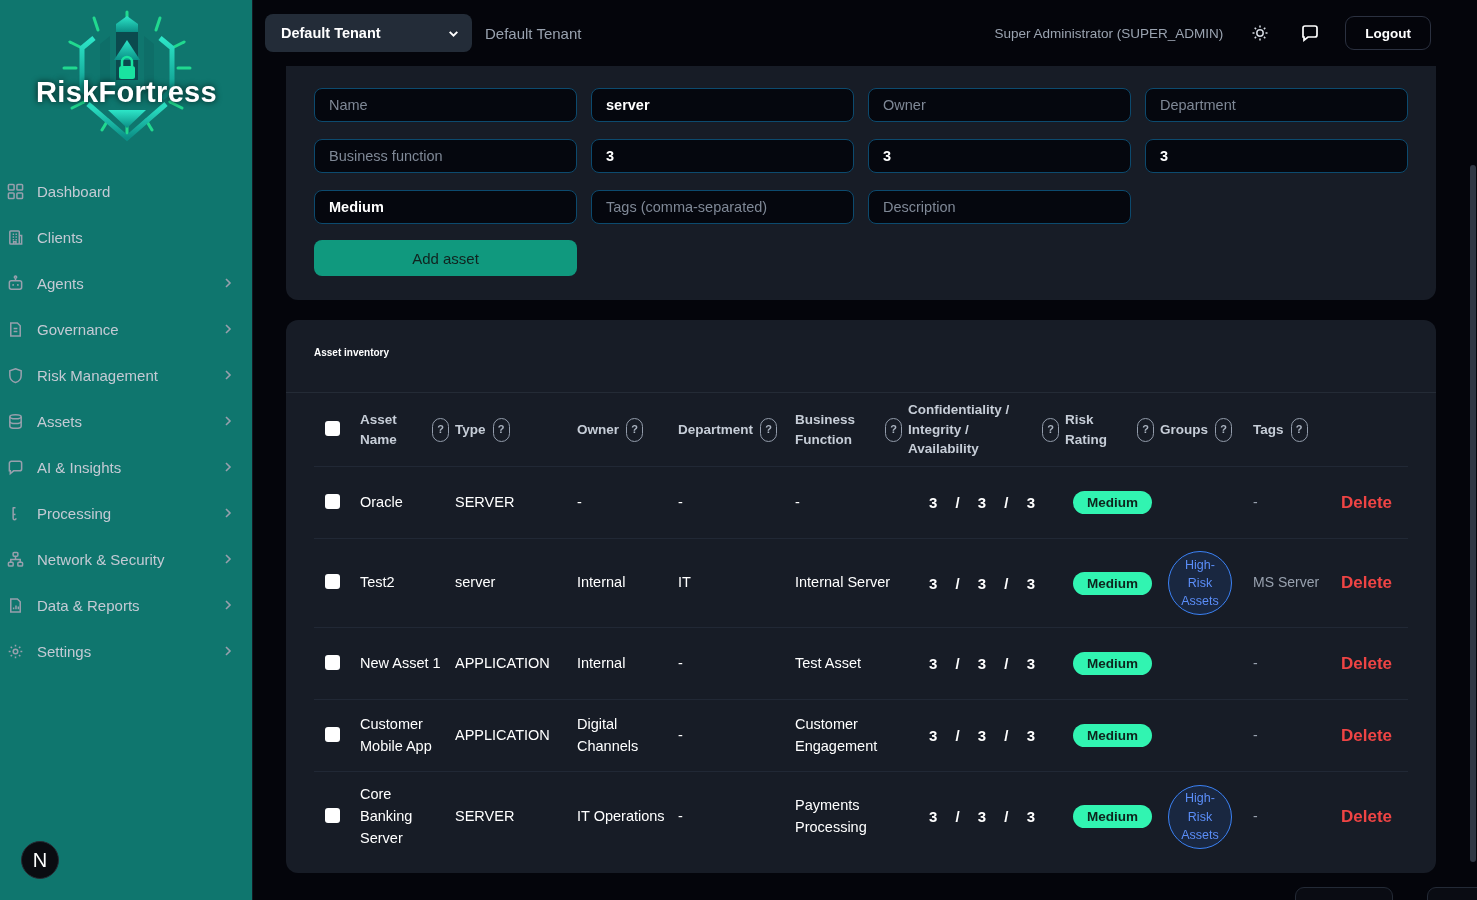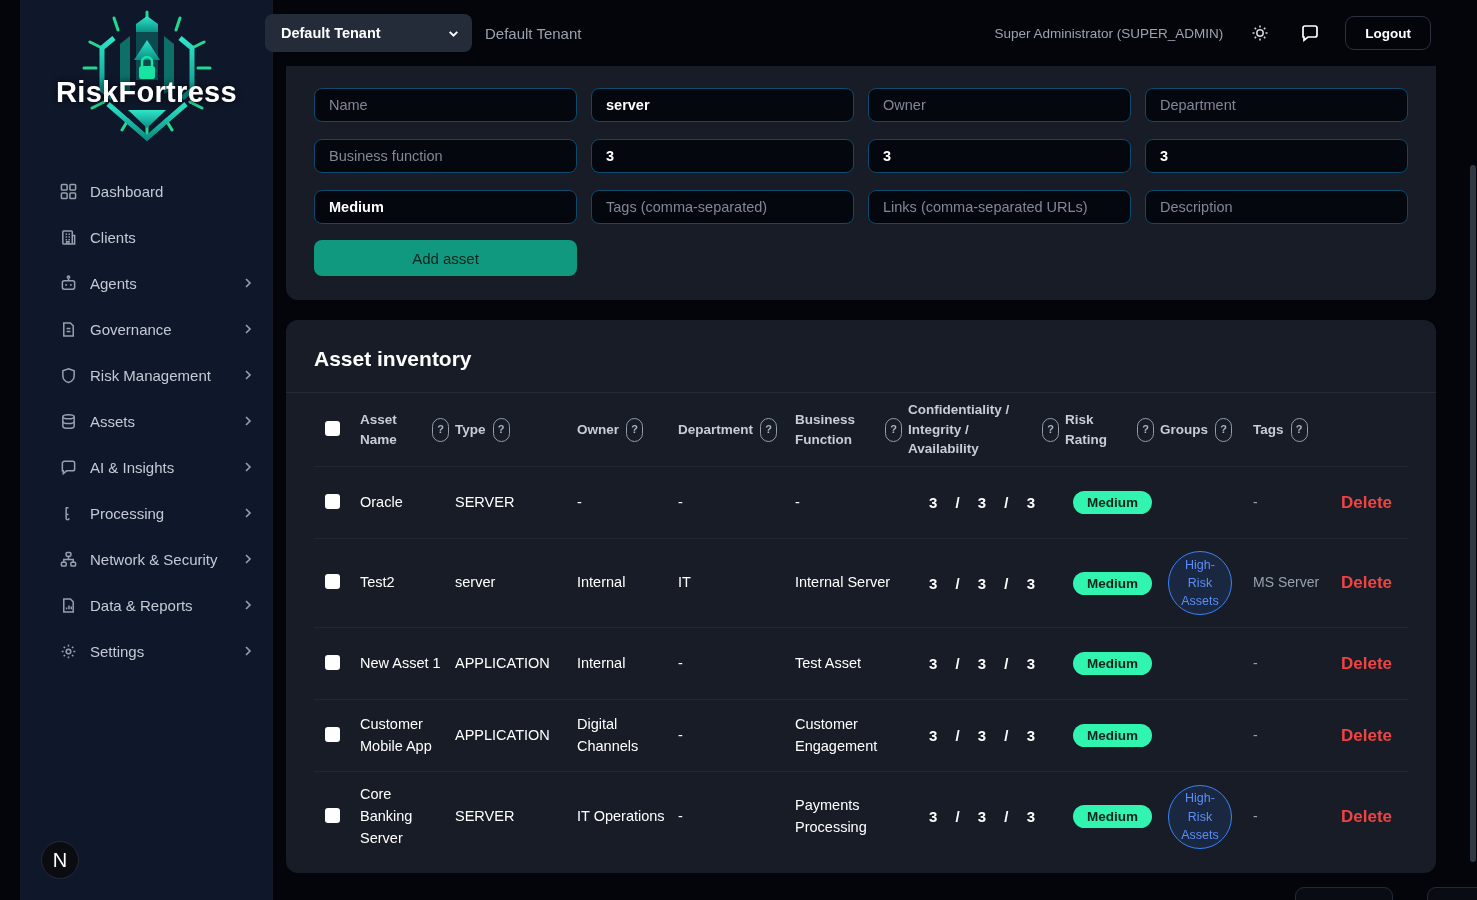--- a/index.html
+++ b/index.html
@@ -1,28 +1,28 @@
 <!DOCTYPE html>
 <html><head>
 <meta charset="utf-8">
 <style>
   * { margin:0; padding:0; box-sizing:border-box; }
   html,body { width:1477px; height:900px; overflow:hidden;
     background:#04050b; font-family:"Liberation Sans", sans-serif; color:#e7eaef; }
 
   
   .sidebar { position:absolute; left:0; top:0; width:253px; height:900px;
-    background:#0f172a; border-right:1px solid #151a24;margin-left:20px; }
+    background:#0f766e; border-right:1px solid #151a24; }
   .logo { position:relative; width:253px; height:158px; }
   .logo svg { position:absolute; left:32px; top:4px; }
   .logo-text { position:absolute; left:0; top:76px; width:253px; text-align:center;
     font-size:29px; font-weight:700; color:#fff; letter-spacing:.3px;
     text-shadow:0 0 6px rgba(0,0,0,.8); }
   .nav { margin-top:10px; }
-  .nav-item { display:flex; align-items:center; height:46px; padding:0 18px 0 39px;
+  .nav-item { display:flex; align-items:center; height:46px; padding:0 18px 0 6px;
     cursor:pointer; color:#c4cad4; font-size:15px; font-weight:500; }
   .nav-item .nicon { width:18px; height:18px; margin-right:13px; flex:0 0 18px;
     display:flex; align-items:center; justify-content:center; }
   .nav-item .nicon svg { stroke:#98a0ad; }
   .nav-item .chev { margin-left:auto; display:flex; }
   .n-badge { position:absolute; left:21px; top:841px; width:38px; height:38px;
     border-radius:50%; background:#0a0c11; border:1px solid #262a33; color:#fff;
     display:flex; align-items:center; justify-content:center; font-size:20px; font-weight:400; }
 
   
@@ -52,21 +52,21 @@
     column-gap:14px; row-gap:17px; }
   .fld { height:34px; background:#05070e; border:1px solid #0c4a6e; border-radius:8px;
     padding:0 14px; color:#fff; font-size:14.5px; font-weight:600; width:100%;
     font-family:inherit; outline:none; }
   .fld::placeholder { color:#7f8896; font-weight:400; opacity:1; }
   .submit-btn { height:36px; margin-top:16px; width:263px; background:#10997e;
     border:none; border-radius:8px; color:#10231f; font-size:15px; font-weight:500;
     cursor:pointer; font-family:inherit; }
 
   
-  .tbl-title { padding:27px 28px 0; font-size:21px; font-weight:700; color:#fff; height:72px; }
+  .tbl-title { padding:27px 28px 0; font-size:10px; font-weight:700; color:#fff; height:72px; }
   .tbl-title-divider { border-bottom:1px solid #242b36; }
   .tbl { padding:0 28px; }
   .trow { display:grid;
     grid-template-columns:46px 95px 122px 101px 117px 113px 157px 95px 93px 82px 1fr;
     align-items:center; border-bottom:1px solid #212835; }
   .trow:last-child { border-bottom:none; }
   .thead { min-height:74px; color:#c6cdd7; font-size:13.5px; font-weight:600; }
   .tbody-row { min-height:72px; font-size:14.5px; color:#fff; padding:12px 0; }
   .hcell { display:flex; align-items:center; gap:7px; padding-right:6px; line-height:1.45; }
   .help { flex:0 0 17px; width:17px; height:24px; border:1px solid #939cab;
@@ -325,21 +325,20 @@
     <input class="fld" placeholder="Name" style="">
     <input class="fld" value="server" style="">
     <input class="fld" placeholder="Owner" style="">
     <input class="fld" placeholder="Department" style="">
     <input class="fld" placeholder="Business function" style="">
     <input class="fld" value="3" style="">
     <input class="fld" value="3" style="">
     <input class="fld" value="3" style="">
     <input class="fld" value="Medium" style="">
     <input class="fld" placeholder="Tags (comma-separated)" style="">
-    <input class="fld" placeholder="Links (comma-separated URLs)" style="">
     <input class="fld" placeholder="Description" style="">
   </div>
   <button class="submit-btn">Add asset</button>
 </div>
 
 <div class="card card-table">
   <div class="tbl-title">Asset inventory</div>
   <div class="tbl-title-divider"></div>
 
   <div class="tbl">

